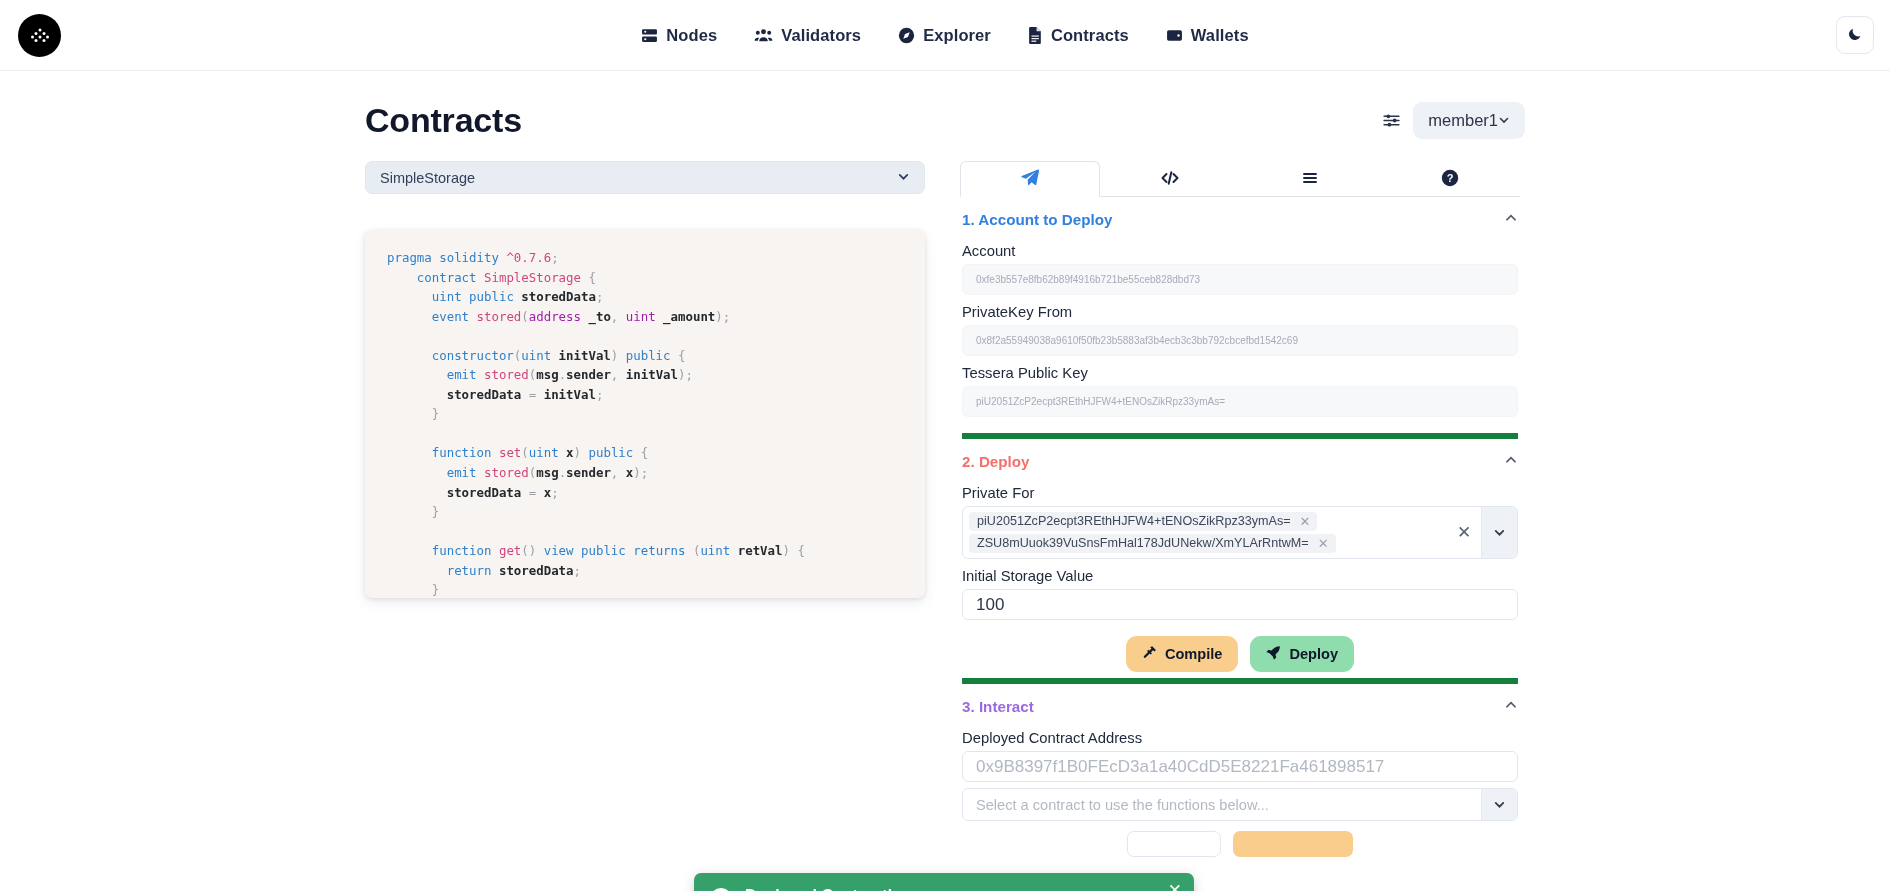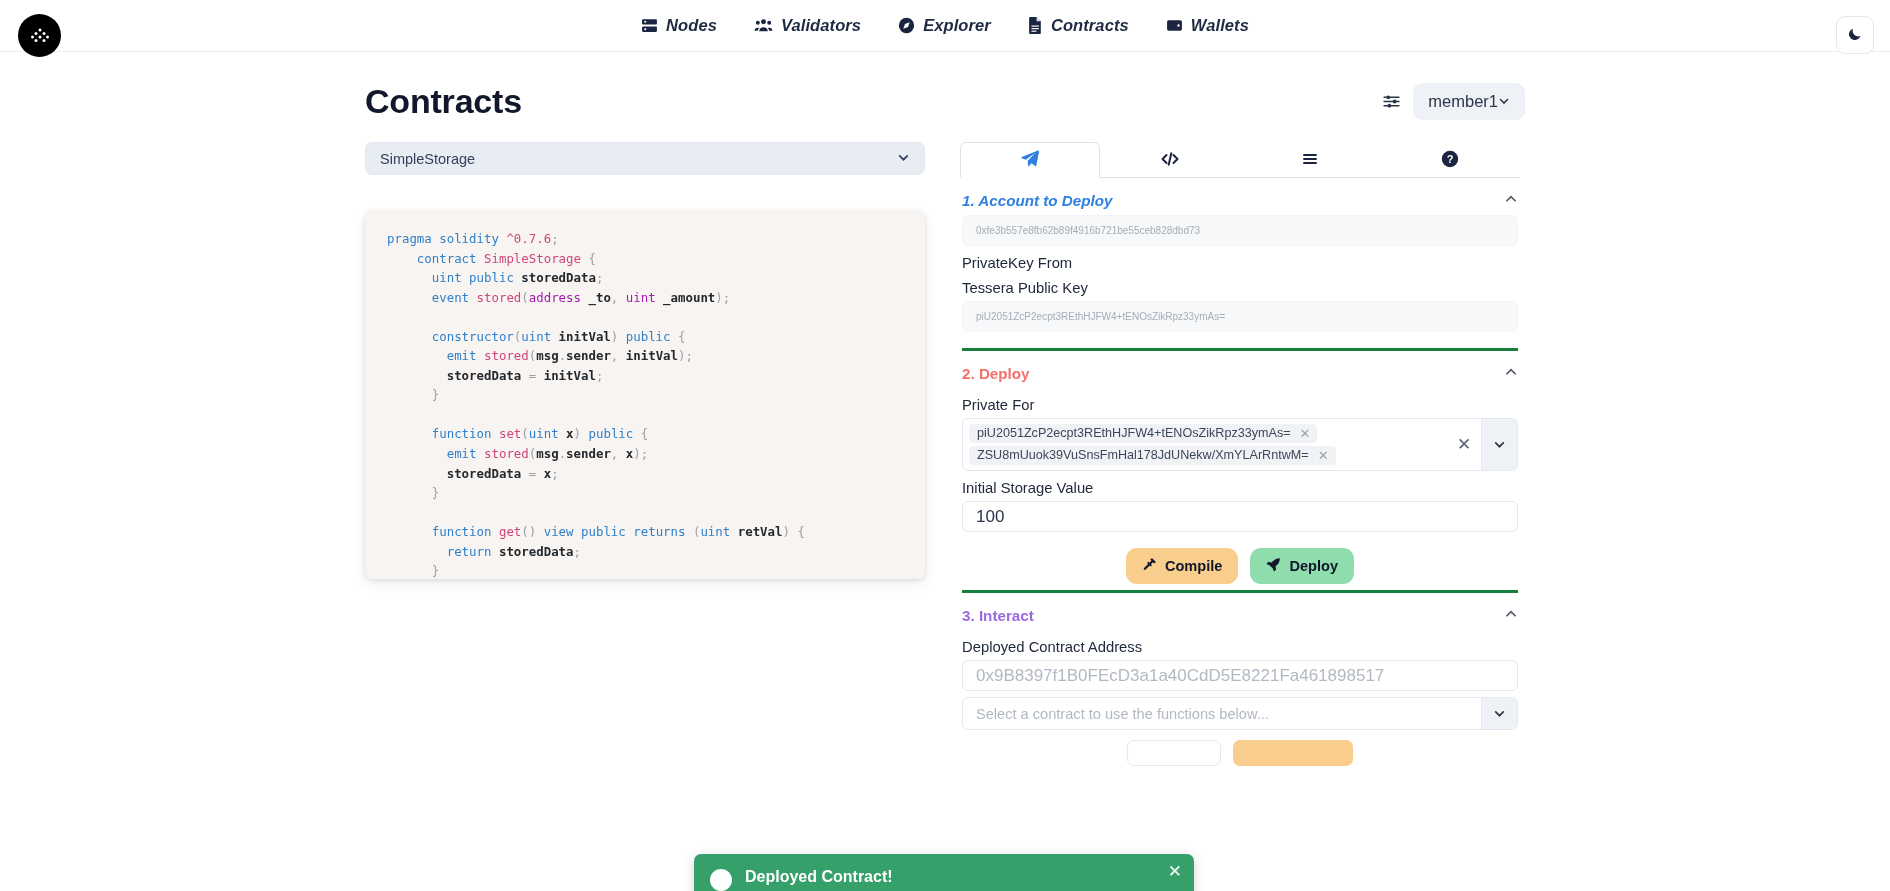--- a/index.html
+++ b/index.html
@@ -7,25 +7,24 @@
     width: 1890px; height: 891px;
     background: #ffffff;
     font-family: "Liberation Sans", sans-serif;
     color: #1f2937;
     overflow: hidden;
   }
 
   
   .navbar {
     position: relative;
-    height: 52px;
+    height: 71px;
     border-bottom: 1px solid #eceef1;
     display: flex; align-items: center;
     background: #fff;
-    font-style: italic;
   }
   .logo {
     position: absolute; left: 18px; top: 14px;
     width: 43px; height: 43px; border-radius: 50%;
     background: #000;
     display: flex; align-items: center; justify-content: center;
   }
   .logo svg { display:block; }
 
   .navlinks {
@@ -114,25 +113,25 @@
     border-color: #dfe3ea;
     border-top-left-radius: 6px; border-top-right-radius: 6px;
     border-bottom: 1px solid #fff;
   }
 
   .panel { padding: 0 2px; }
 
   .section-head {
     display:flex; align-items:center; justify-content:space-between;
     padding: 14px 0 6px 0;
-    border-top: 3px solid #15803d;
+    border-top: 6px solid #15803d;
     font-size: 15.2px; font-weight: 700;
   }
   .section-head:first-child { border-top: none; }
-  .sec-1 { color: #2f80e0; font-style: italic; }
+  .sec-1 { color: #2f80e0; }
   .sec-2 { color: #f4706b; }
   .sec-3 { color: #9b6ae0; }
   .chev { color: #333c4d; opacity:.85; }
 
   .field-label { font-size: 14.8px; color: #202a3c; margin: 9px 0 5px 0; }
   .field-ro {
     background: #f6f8fa; border-radius: 6px;
     height: 31px; display:flex; align-items:center;
     padding: 0 13px; font-size: 10px; color: #a6acb8;
     border: 1px solid #f2f4f7;
@@ -413,25 +412,29 @@
 
         <div class="section-head">
           <span class="sec-1">1. Account to Deploy</span>
           <span class="chev">
             <svg width="14" height="14" viewBox="0 0 12 12" fill="none" stroke="currentColor" stroke-width="1.5" stroke-linecap="round">
                   <path d="M2.5 7.5L6 4l3.5 3.5"></path>
                 </svg>
           </span>
         </div>
 
+        <div class="field-label">Account</div>
         <div class="field-ro">
           <span>0xfe3b557e8fb62b89f4916b721be55ceb828dbd73</span>
         </div>
 
         <div class="field-label">PrivateKey From</div>
+        <div class="field-ro">
+          <span>0x8f2a55949038a9610f50fb23b5883af3b4ecb3c3bb792cbcefbd1542c69</span>
+        </div>
 
         <div class="field-label">Tessera Public Key</div>
         <div class="field-ro">
           <span>piU2051ZcP2ecpt3REthHJFW4+tENOsZikRpz33ymAs=</span>
         </div>
 
         <div class="section-head" style="margin-top:16px;">
           <span class="sec-2">2. Deploy</span>
           <span class="chev">
             <svg width="14" height="14" viewBox="0 0 12 12" fill="none" stroke="currentColor" stroke-width="1.5" stroke-linecap="round">

